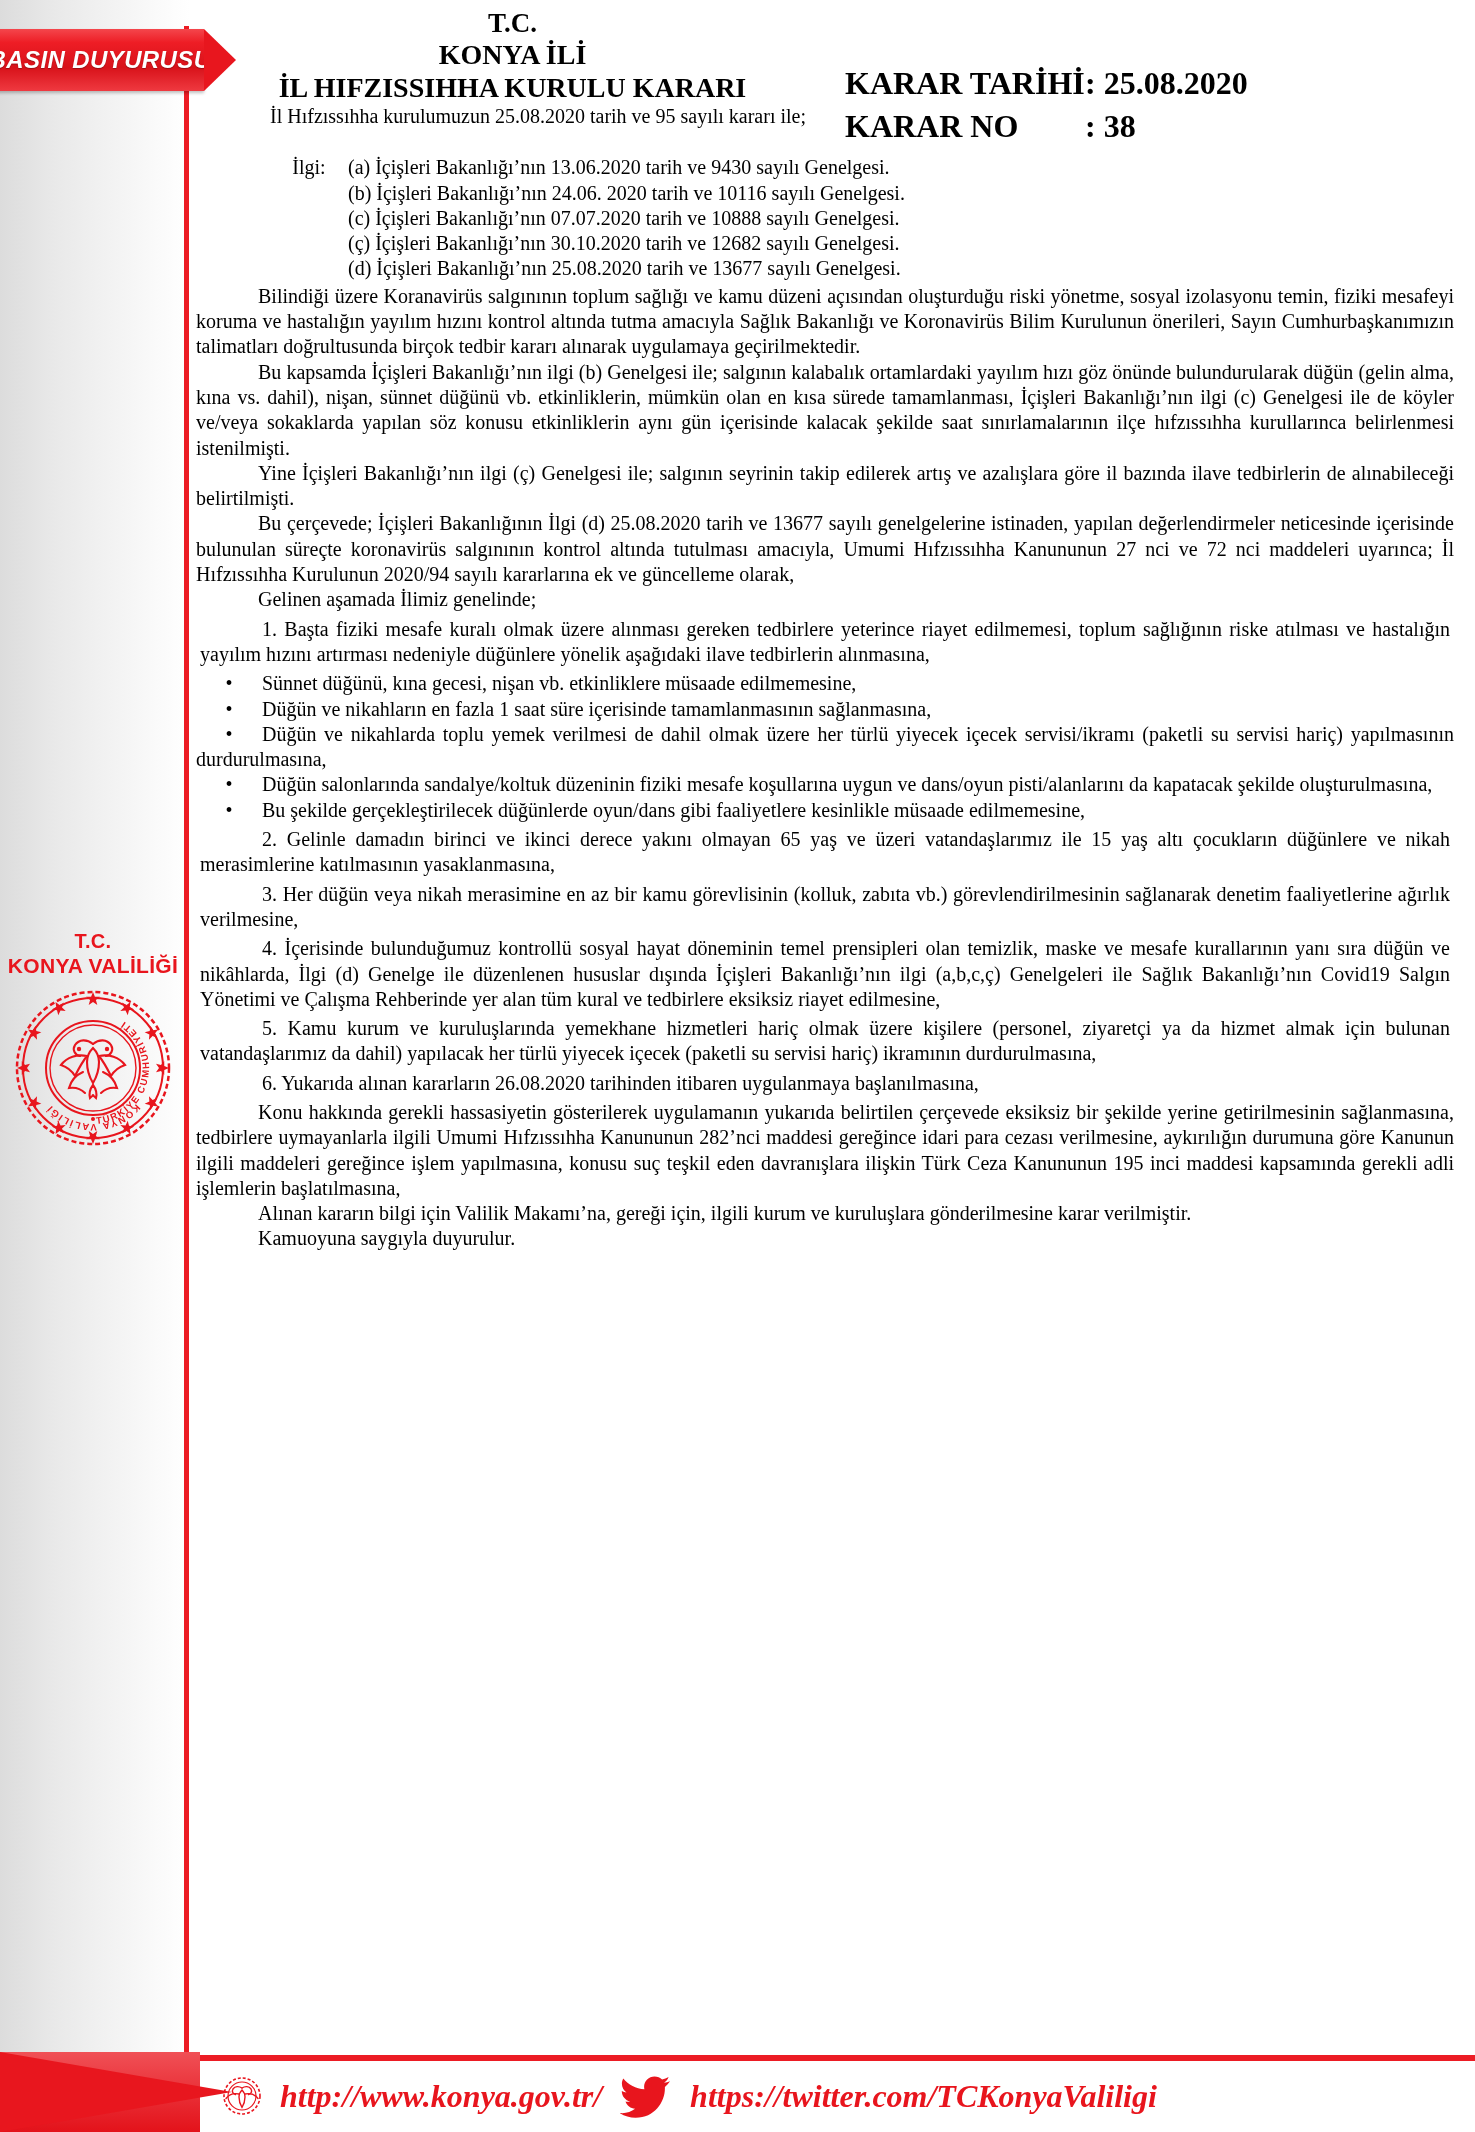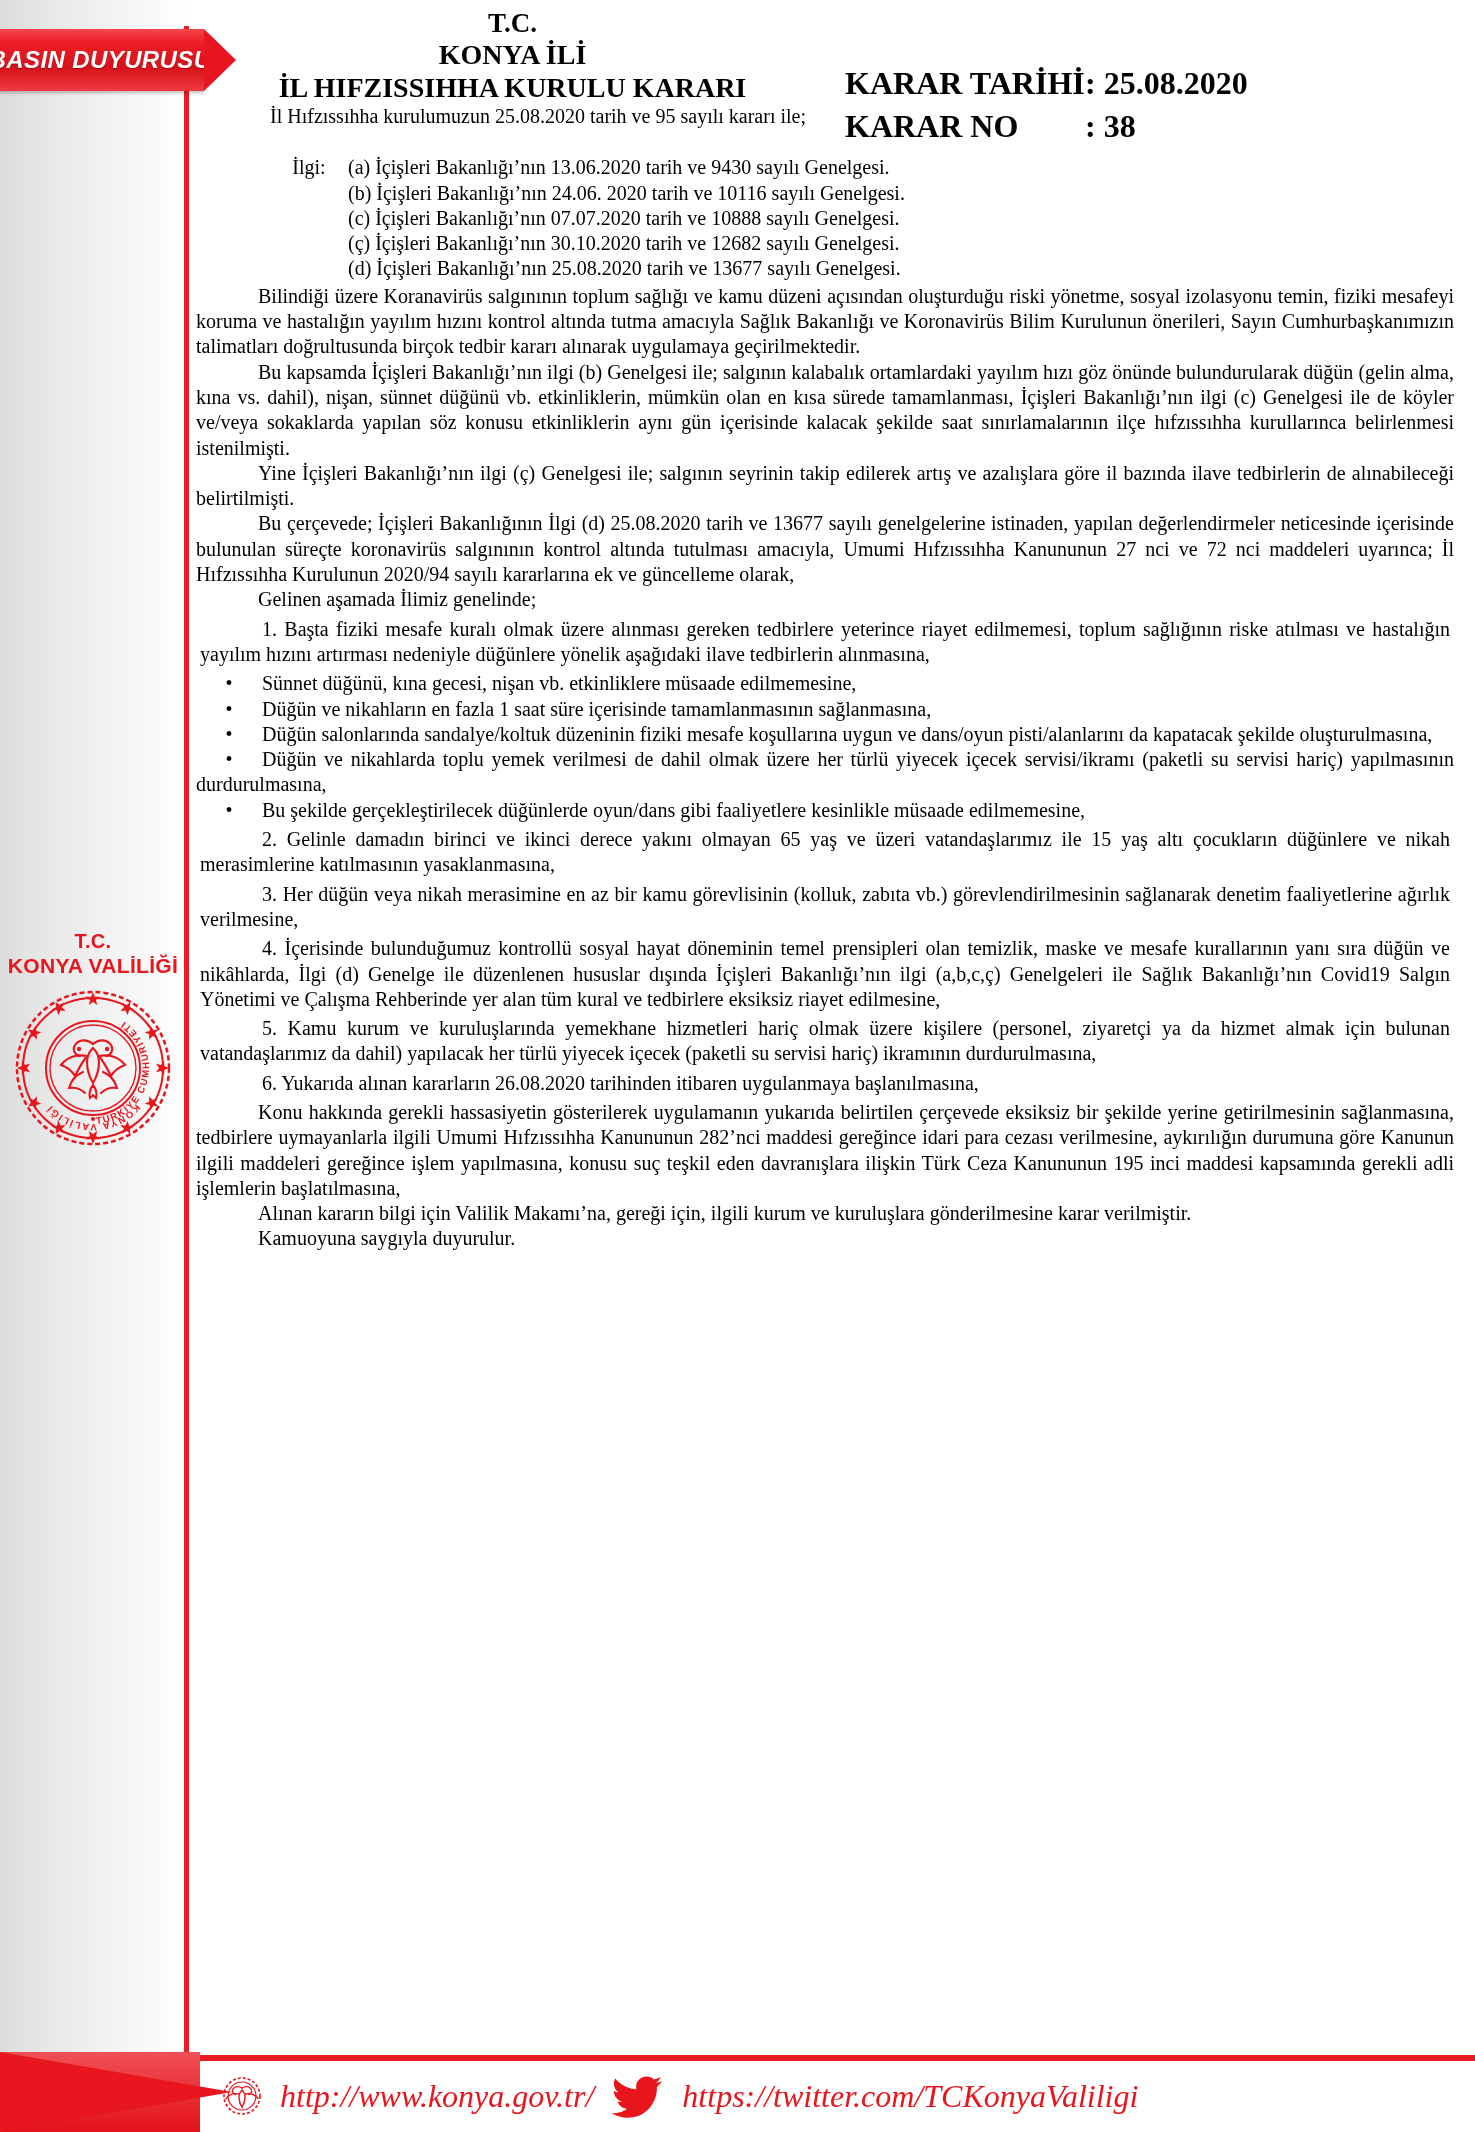--- a/index.html
+++ b/index.html
@@ -143,21 +143,21 @@
   .footer{
     position:absolute;left:0;top:2060px;width:1475px;height:72px;
     display:flex;align-items:center;
   }
   .footer .f-items{
     position:absolute;left:222px;top:0;height:72px;
     display:flex;align-items:center;gap:18px;
   }
   .footer a,.footer .link{
     color:#e8151d;
-    font-style:italic;font-weight:normal;
+    font-style:italic;font-weight:bold;
     font-size:32px;
     text-decoration:none;
     white-space:nowrap;
   }
   .tw{flex:0 0 auto;line-height:0;}
   .mini-seal{flex:0 0 auto;line-height:0;}
 </style>
 </head>
 <body>
 
@@ -219,22 +219,22 @@
     <p class="p para">Bilindiği üzere Koranavirüs salgınının toplum sağlığı ve kamu düzeni açısından oluşturduğu riski yönetme, sosyal izolasyonu temin, fiziki mesafeyi koruma ve hastalığın yayılım hızını kontrol altında tutma amacıyla Sağlık Bakanlığı ve Koronavirüs Bilim Kurulunun önerileri, Sayın Cumhurbaşkanımızın talimatları doğrultusunda birçok tedbir kararı alınarak uygulamaya geçirilmektedir.</p>
     <p class="p para">Bu kapsamda İçişleri Bakanlığı’nın ilgi (b) Genelgesi ile; salgının kalabalık ortamlardaki yayılım hızı göz önünde bulundurularak düğün (gelin alma, kına vs. dahil), nişan, sünnet düğünü vb. etkinliklerin, mümkün olan en kısa sürede tamamlanması, İçişleri Bakanlığı’nın ilgi (c) Genelgesi ile de köyler ve/veya sokaklarda yapılan söz konusu etkinliklerin aynı gün içerisinde kalacak şekilde saat sınırlamalarının ilçe hıfzıssıhha kurullarınca belirlenmesi istenilmişti.</p>
     <p class="p para">Yine İçişleri Bakanlığı’nın ilgi (ç) Genelgesi ile; salgının seyrinin takip edilerek artış ve azalışlara göre il bazında ilave tedbirlerin de alınabileceği belirtilmişti.</p>
     <p class="p para">Bu çerçevede; İçişleri Bakanlığının İlgi (d) 25.08.2020 tarih ve 13677 sayılı genelgelerine istinaden, yapılan değerlendirmeler neticesinde içerisinde bulunulan süreçte koronavirüs salgınının kontrol altında tutulması amacıyla, Umumi Hıfzıssıhha Kanununun 27 nci ve 72 nci maddeleri uyarınca; İl Hıfzıssıhha Kurulunun 2020/94 sayılı kararlarına ek ve güncelleme olarak,</p>
     <p class="p para">Gelinen aşamada İlimiz genelinde;</p>
 
     <p class="p num-line">1.  Başta fiziki mesafe kuralı olmak üzere alınması gereken tedbirlere yeterince riayet edilmemesi, toplum sağlığının riske atılması ve hastalığın yayılım hızını artırması nedeniyle düğünlere yönelik aşağıdaki ilave tedbirlerin alınmasına,</p>
 
     <p class="p bullet-line"><span class="bu">•</span><span>Sünnet düğünü, kına gecesi, nişan vb. etkinliklere müsaade edilmemesine,</span></p>
     <p class="p bullet-line"><span class="bu">•</span><span>Düğün ve nikahların en fazla 1 saat süre içerisinde tamamlanmasının sağlanmasına,</span></p>
+    <p class="p bullet-line"><span class="bu">•</span><span>Düğün ve nikahlarda toplu yemek verilmesi de dahil olmak üzere her türlü yiyecek içecek servisi/ikramı (paketli su servisi hariç) yapılmasının durdurulmasına,</span></p>
     <p class="p bullet-line"><span class="bu">•</span><span>Düğün salonlarında sandalye/koltuk düzeninin fiziki mesafe koşullarına uygun ve dans/oyun pisti/alanlarını da kapatacak şekilde oluşturulmasına,</span></p>
-    <p class="p bullet-line"><span class="bu">•</span><span>Düğün ve nikahlarda toplu yemek verilmesi de dahil olmak üzere her türlü yiyecek içecek servisi/ikramı (paketli su servisi hariç) yapılmasının durdurulmasına,</span></p>
     <p class="p bullet-line"><span class="bu">•</span><span>Bu şekilde gerçekleştirilecek düğünlerde oyun/dans gibi faaliyetlere kesinlikle müsaade edilmemesine,</span></p>
 
     <p class="p num-line">2.  Gelinle damadın birinci ve ikinci derece yakını olmayan 65 yaş ve üzeri vatandaşlarımız ile 15 yaş altı çocukların düğünlere ve nikah merasimlerine katılmasının yasaklanmasına,</p>
     <p class="p num-line">3.  Her düğün veya nikah merasimine en az bir kamu görevlisinin (kolluk, zabıta vb.) görevlendirilmesinin sağlanarak denetim faaliyetlerine ağırlık verilmesine,</p>
     <p class="p num-line">4.  İçerisinde bulunduğumuz kontrollü sosyal hayat döneminin temel prensipleri olan temizlik, maske ve mesafe kurallarının yanı sıra düğün ve nikâhlarda, İlgi (d) Genelge ile düzenlenen hususlar dışında İçişleri Bakanlığı’nın ilgi (a,b,c,ç) Genelgeleri ile Sağlık Bakanlığı’nın Covid19 Salgın Yönetimi ve Çalışma Rehberinde yer alan tüm kural ve tedbirlere eksiksiz riayet edilmesine,</p>
     <p class="p num-line">5.  Kamu kurum ve kuruluşlarında yemekhane hizmetleri hariç olmak üzere kişilere (personel, ziyaretçi ya da hizmet almak için bulunan vatandaşlarımız da dahil) yapılacak her türlü yiyecek içecek (paketli su servisi hariç) ikramının durdurulmasına,</p>
     <p class="p num-line">6.  Yukarıda alınan kararların 26.08.2020 tarihinden itibaren uygulanmaya başlanılmasına,</p>
 
     <p class="p para">Konu hakkında gerekli hassasiyetin gösterilerek uygulamanın yukarıda belirtilen çerçevede eksiksiz bir şekilde yerine getirilmesinin sağlanmasına, tedbirlere uymayanlarla ilgili Umumi Hıfzıssıhha Kanununun 282’nci maddesi gereğince idari para cezası verilmesine, aykırılığın durumuna göre Kanunun ilgili maddeleri gereğince işlem yapılmasına, konusu suç teşkil eden davranışlara ilişkin Türk Ceza Kanununun 195 inci maddesi kapsamında gerekli adli işlemlerin başlatılmasına,</p>
     <p class="p para">Alınan kararın bilgi için Valilik Makamı’na, gereği için, ilgili kurum ve kuruluşlara gönderilmesine karar verilmiştir.</p>

